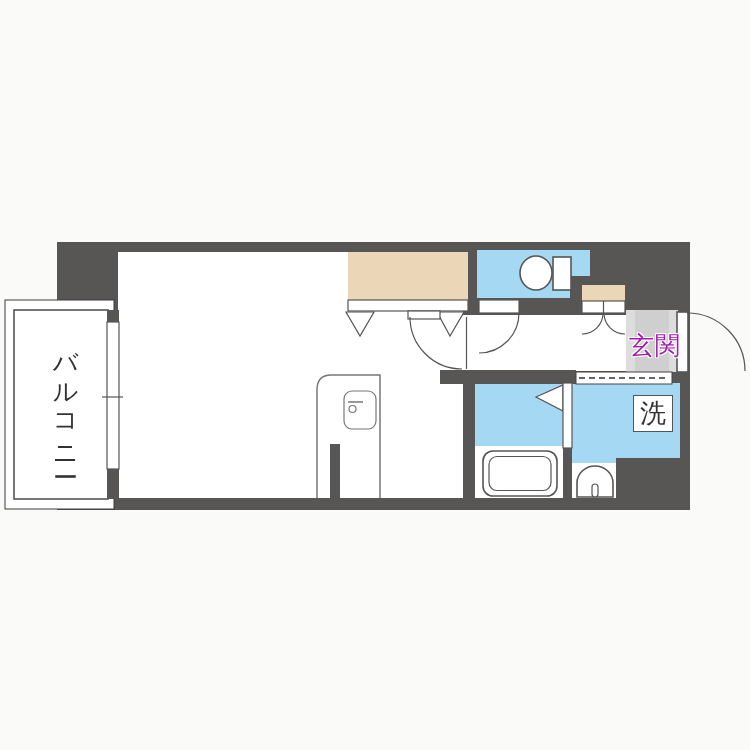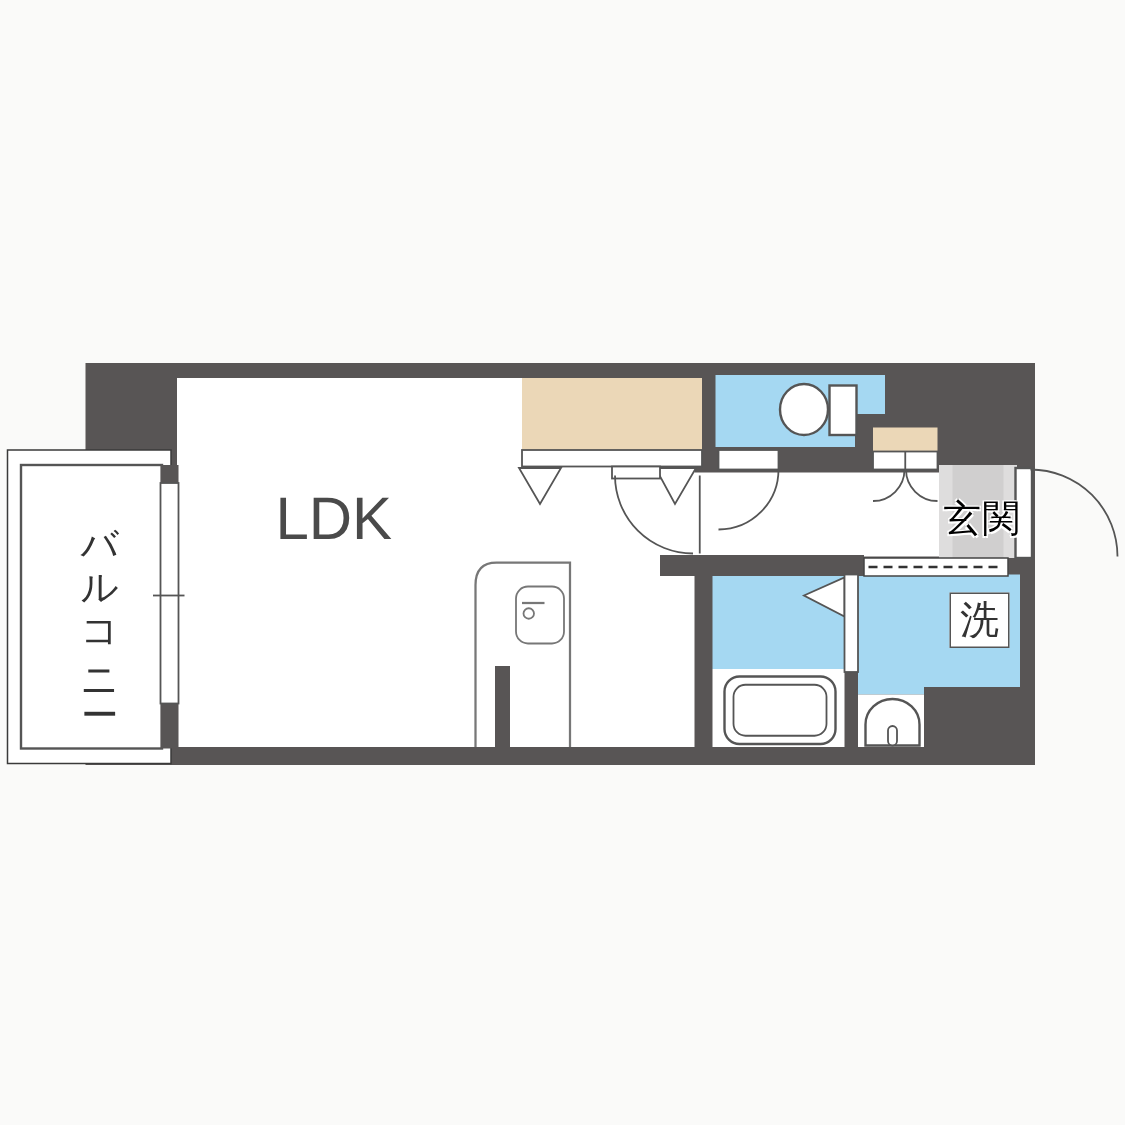--- a/index.html
+++ b/index.html
@@ -19,21 +19,21 @@
   .gkband{fill:var(--entrance-floor-edge);stroke:none;}
   .ln{fill:none;stroke:var(--line);stroke-width:1.2;}
   .lnf{fill:var(--floor);stroke:var(--line);stroke-width:1.2;}
   .lnf2{fill:var(--floor);stroke:var(--line);stroke-width:1.6;}
   .lbl{position:absolute;color:#3d3d3d;}
   .lbl-balcony{left:50px;top:334px;height:160px;writing-mode:vertical-rl;
                font-size:25px;letter-spacing:4px;color:#333;}
   .lbl-ldk{left:100px;top:322px;width:245px;text-align:center;
            font-size:40px;line-height:1.2;color:#4a4a4a;}
   .lbl-genkan{left:626px;top:329px;width:58px;text-align:center;font-size:25px;
-              letter-spacing:1px;color:#000000;
+              letter-spacing:1px;color:#a21caf;
               text-shadow:-1px -1px 0 #fff,1px -1px 0 #fff,-1px 1px 0 #fff,1px 1px 0 #fff;}
   .washer-box{position:absolute;left:633px;top:395px;width:40px;height:37px;
               background:var(--floor);border:1.5px solid var(--line);box-sizing:border-box;
               display:flex;align-items:center;justify-content:center;
               font-size:26px;color:#333;}
 </style>
 </head>
 <body>
 
 <svg id="plan" width="750" height="750" viewBox="0 0 750 750">
@@ -108,18 +108,17 @@
     <path d="M317,498 V390 Q317,375 331,375 H380 V498" fill="#ffffff" stroke="#777" stroke-width="1.5"></path>
     <rect class="wall" x="330" y="444" width="10" height="54"></rect>
     <rect x="344" y="391" width="32" height="38" rx="8" fill="#ffffff" stroke="#777" stroke-width="1.2"></rect>
     <line x1="348" y1="402" x2="363" y2="402" stroke="#777" stroke-width="1.5"></line>
     <circle cx="352.5" cy="409" r="3.5" fill="#ffffff" stroke="#777" stroke-width="1.2"></circle>
   </g>
 </svg>
 
 <div class="lbl lbl-balcony">バルコニー</div>
 <div class="lbl lbl-ldk">
-  <div>LDK</div>
 </div>
 <div class="lbl lbl-genkan">玄関</div>
 <div class="washer-box">
   <span>洗</span>
 </div>
 
 </body></html>

